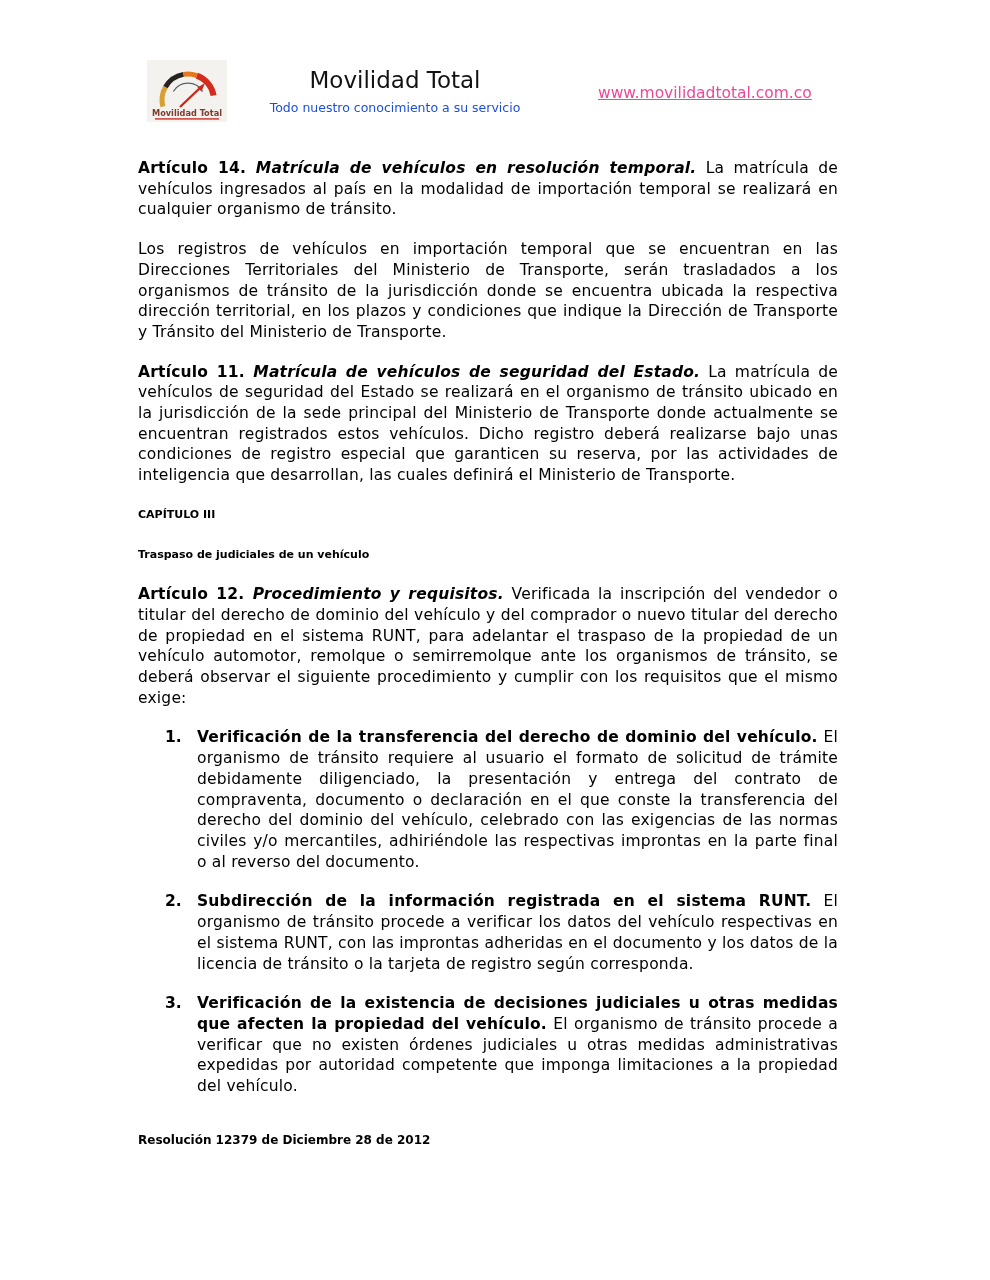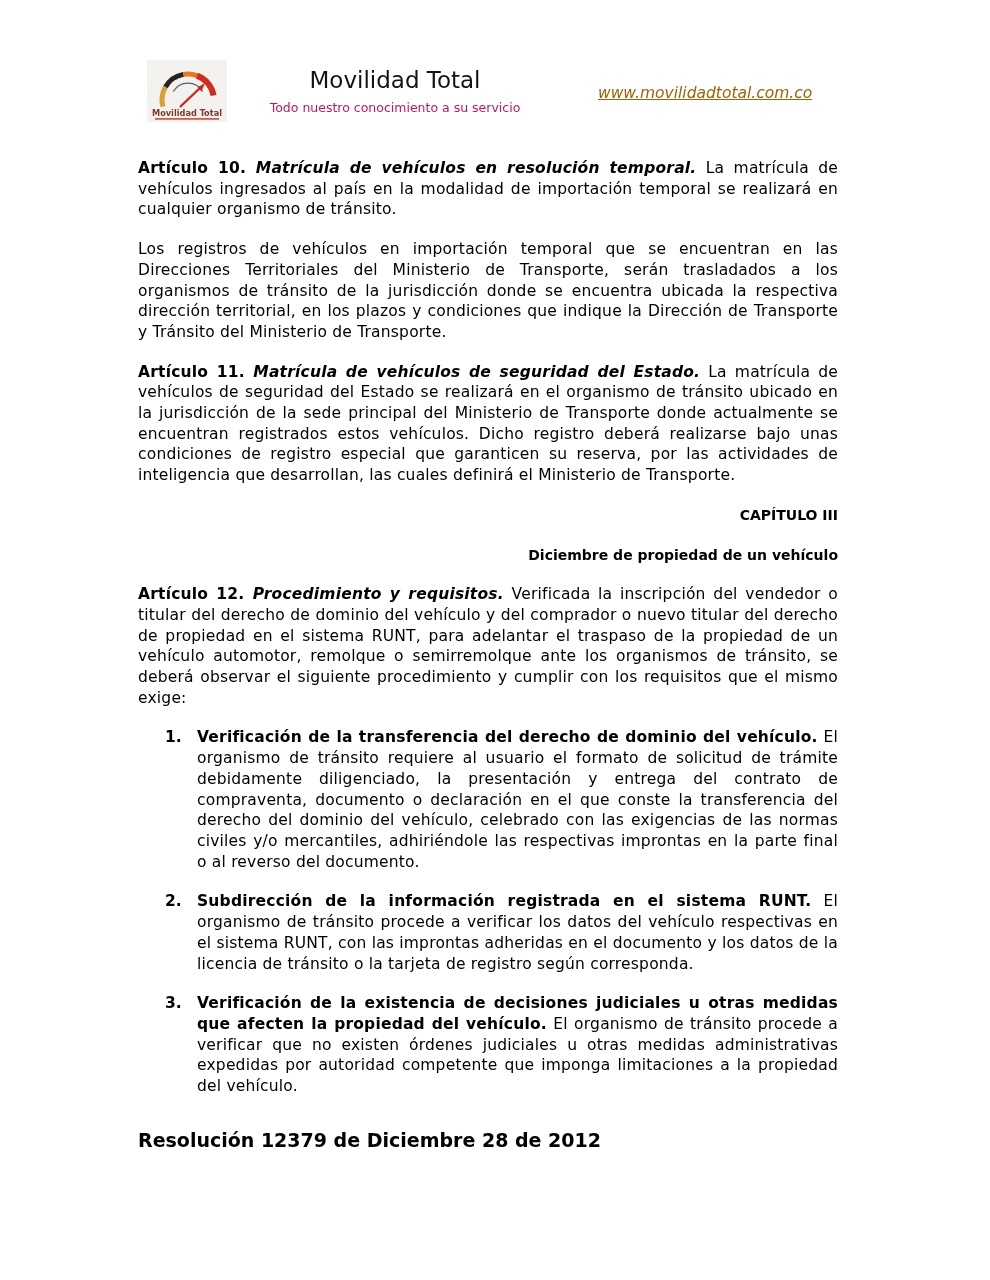--- a/index.html
+++ b/index.html
@@ -44,54 +44,53 @@
   }
   .header-title {
     font-size: 23px;
     line-height: 28px;
     color: #121212;
   }
   .header-tagline {
     font-size: 12.5px;
     line-height: 16px;
     margin-top: 6px;
-    color: #be185d;
+    color: #1d4ed8;
   }
   .website-link {
     position: absolute;
     left: 598px;
     top: 84px;
     font-size: 15.5px;
-    color: #a16207;
+    color: #ec4899;
     text-decoration: underline;
     cursor: pointer;
-    font-style: italic;
   }
 
   
   .content {
     margin-left: 138px;
     width: 700px;
   }
   .para {
     text-align: justify;
     font-size: 15.5px;
     line-height: 20.7px;
     letter-spacing: 0.2px;
     margin: 0 0 19px 0;
   }
   .seg-bold { font-weight: bold; }
   .seg-bolditalic { font-weight: bold; font-style: italic; }
   .seg-regular { font-weight: normal; }
 
   .chapter-heading,
   .chapter-subheading {
-    text-align: right;
+    text-align: left;
     font-weight: bold;
-    font-size: 14px;
+    font-size: 11px;
     line-height: 20.7px;
     margin: 0 0 19px 0;
   }
 
   .list-item {
     position: relative;
     padding-left: 59px;
     text-align: justify;
     font-size: 15.5px;
     line-height: 20.7px;
@@ -101,21 +100,21 @@
   .list-marker {
     position: absolute;
     left: 27px;
     top: 0;
     font-weight: bold;
     letter-spacing: 0;
   }
 
   .doc-footer {
     font-weight: bold;
-    font-size: 19px;
+    font-size: 12px;
     line-height: 21px;
     margin-top: 33px;
   }
 </style>
 </head>
 <body>
 
 <div class="page">
 
   <header class="header">
@@ -143,30 +142,30 @@
     <div class="title-block">
       <div class="header-title">Movilidad Total</div>
       <div class="header-tagline">Todo nuestro conocimiento a su servicio</div>
     </div>
 
     <a class="website-link">www.movilidadtotal.com.co</a>
   </header>
 
   <main class="content">
 
-    <p class="para"><span class="seg-bold">Artículo 10.</span><span class="seg-bolditalic"> Matrícula de vehículos en resolución temporal.</span><span class="seg-regular"> La matrícula de vehículos ingresados al país en la modalidad de importación temporal se realizará en cualquier organismo de tránsito.</span></p>
+    <p class="para"><span class="seg-bold">Artículo 14.</span><span class="seg-bolditalic"> Matrícula de vehículos en resolución temporal.</span><span class="seg-regular"> La matrícula de vehículos ingresados al país en la modalidad de importación temporal se realizará en cualquier organismo de tránsito.</span></p>
 
     <p class="para"><span class="seg-regular">Los registros de vehículos en importación temporal que se encuentran en las Direcciones Territoriales del Ministerio de Transporte, serán trasladados a los organismos de tránsito de la jurisdicción donde se encuentra ubicada la respectiva dirección territorial, en los plazos y condiciones que indique la Dirección de Transporte y Tránsito del Ministerio de Transporte.</span></p>
 
     <p class="para"><span class="seg-bold">Artículo 11.</span><span class="seg-bolditalic"> Matrícula de vehículos de seguridad del Estado.</span><span class="seg-regular"> La matrícula de vehículos de seguridad del Estado se realizará en el organismo de tránsito ubicado en la jurisdicción de la sede principal del Ministerio de Transporte donde actualmente se encuentran registrados estos vehículos. Dicho registro deberá realizarse bajo unas condiciones de registro especial que garanticen su reserva, por las actividades de inteligencia que desarrollan, las cuales definirá el Ministerio de Transporte.</span></p>
 
 
     <h2 class="chapter-heading">CAPÍTULO III</h2>
 
-    <h3 class="chapter-subheading">Diciembre de propiedad de un vehículo</h3>
+    <h3 class="chapter-subheading">Traspaso de judiciales de un vehículo</h3>
 
     <p class="para"><span class="seg-bold">Artículo 12.</span><span class="seg-bolditalic"> Procedimiento y requisitos.</span><span class="seg-regular"> Verificada la inscripción del vendedor o titular del derecho de dominio del vehículo y del comprador o nuevo titular del derecho de propiedad en el sistema RUNT, para adelantar el traspaso de la propiedad de un vehículo automotor, remolque o semirremolque ante los organismos de tránsito, se deberá observar el siguiente procedimiento y cumplir con los requisitos que el mismo exige:</span></p>
 
     <div class="numbered-list">
 
       <div class="list-item">
         <span class="list-marker">1.</span>
         <span class="item-text"><span class="seg-bold">Verificación de la transferencia del derecho de dominio del vehículo.</span><span class="seg-regular"> El organismo de tránsito requiere al usuario el formato de solicitud de trámite debidamente diligenciado, la presentación y entrega del contrato de compraventa, documento o declaración en el que conste la transferencia del derecho del dominio del vehículo, celebrado con las exigencias de las normas civiles y/o mercantiles, adhiriéndole las respectivas improntas en la parte final o al reverso del documento.</span></span>
       </div>
 

